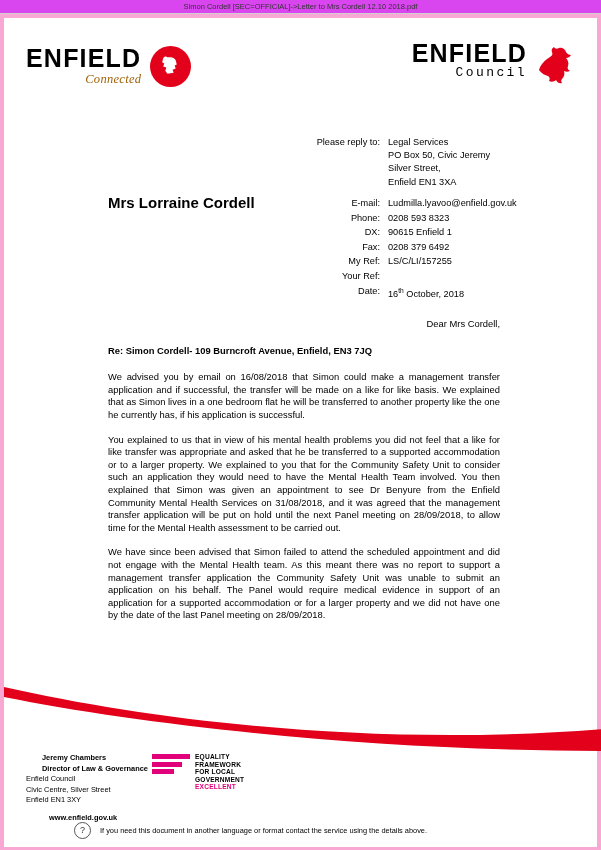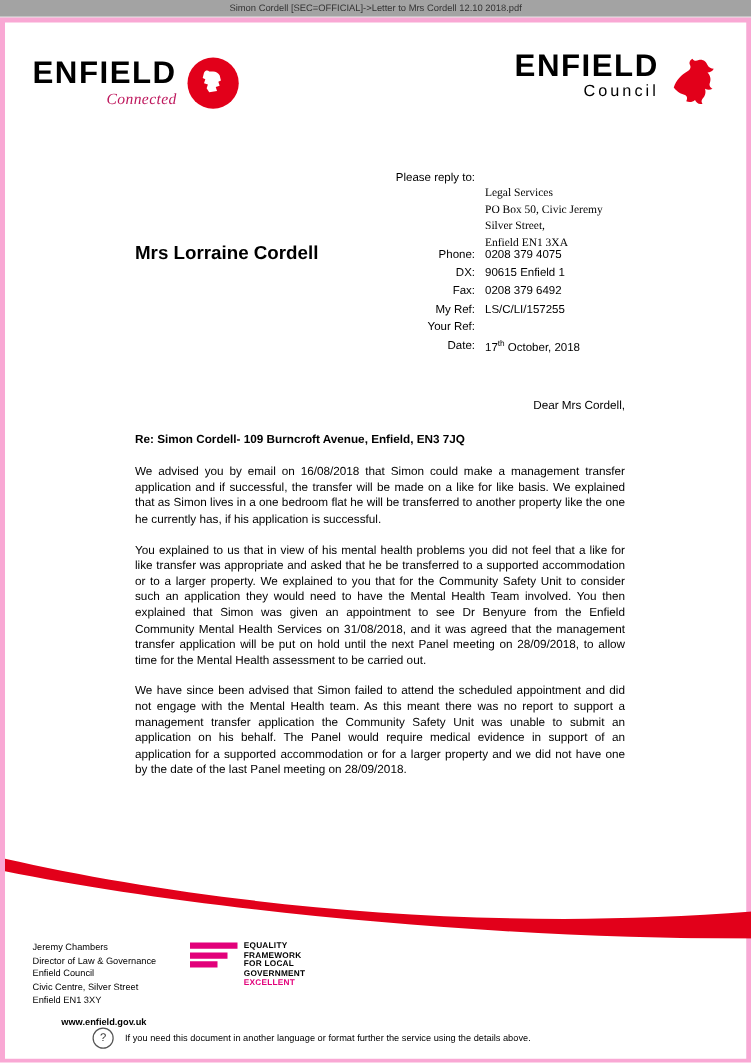--- a/index.html
+++ b/index.html
@@ -16,21 +16,21 @@
   }
   .page {
     position: relative;
     width: 601px;
     height: 850px;
     background: #ffffff;
     box-sizing: border-box;
   }
   .titlebar {
     height: 13px;
-    background: #a3a3a3;
+    background: #d946ef;
     border-bottom: 1px solid #cfcfcf;
     font-size: 7.5px;
     color: #333;
     text-align: center;
     line-height: 13px;
     font-family: "Liberation Sans", sans-serif;
   }
   .doc {
     position: relative;
     margin: 0 auto;
@@ -59,21 +59,21 @@
     font-size: 25px;
     letter-spacing: 1.2px;
     line-height: 25px;
     color: #000;
   }
   .logo-left .sub {
     font-family: "Liberation Serif", serif;
     font-style: italic;
     font-size: 12.5px;
     text-align: right;
-    color: #be185d;
+    color: #a16207;
     margin-top: 1px;
     letter-spacing: 0.3px;
   }
   .roundel {
     width: 41px;
     height: 41px;
     border-radius: 50%;
     background: #e2001a;
     margin-left: 9px;
     position: relative;
@@ -103,20 +103,21 @@
   .logo-right .wordmark {
     font-weight: bold;
     font-size: 25px;
     letter-spacing: 1.2px;
     line-height: 26px;
   }
   .logo-right .sub {
     font-size: 13px;
     letter-spacing: 2.4px;
     line-height: 14px;
+    font-family: Liberation Mono, monospace;
   }
   .dragon {
     width: 44px;
     height: 46px;
     position: relative;
   }
 
   
   .addr-block {
     position: absolute;
@@ -128,22 +129,21 @@
   .addr-block .reply-label {
     position: absolute;
     left: 0px;
     top: 0px;
     width: 76px;
     text-align: right;
   }
   .addr-block .reply-val {
     position: absolute;
     left: 84px;
-    top: 12px;
-    font-family: Liberation Serif, serif;
+    top: 0px;
   }
   .addr-block .reply-val div { white-space: nowrap; }
 
   .contact {
     position: absolute;
     left: 300px;
     top: 178px;
     font-size: 9.2px;
     line-height: 14.6px;
   }
@@ -197,21 +197,21 @@
     width: 601px;
     height: 112px;
   }
   .footer-addr {
     position: absolute;
     left: 22px;
     top: 18px;
     font-size: 7.4px;
     line-height: 10.6px;
   }
-  .footer-addr .b { font-weight: normal; }
+  .footer-addr .b { font-weight: bold; margin-left: 16px; }
   .footer-addr .web { font-weight: bold; margin-top: 7px; margin-left: 23px; }
 
   .equality {
     position: absolute;
     left: 148px;
     top: 18px;
     display: flex;
   }
   .eq-bars {
     width: 38px;
@@ -301,43 +301,47 @@
         <div>Silver Street,</div>
         <div>Enfield  EN1 3XA</div>
       </div>
     </div>
 
     <div class="recipient">Mrs Lorraine Cordell</div>
 
     <div class="contact">
       <table>
         <tbody>
+            <tr>
+          <td class="lbl">E-mail:</td>
+          <td class="val">Ludmilla.lyavoo@enfield.gov.uk</td>
+        </tr>
         <tr>
           <td class="lbl">Phone:</td>
-          <td class="val">0208 379 4075</td>
+          <td class="val">0208 593 8323</td>
         </tr>
         <tr>
           <td class="lbl">DX:</td>
           <td class="val">90615 Enfield 1</td>
         </tr>
         <tr>
           <td class="lbl">Fax:</td>
           <td class="val">0208 379 6492</td>
         </tr>
         <tr>
           <td class="lbl">My Ref:</td>
           <td class="val">LS/C/LI/157255</td>
         </tr>
         <tr>
           <td class="lbl">Your Ref:</td>
           <td class="val"></td>
         </tr>
         <tr>
           <td class="lbl">Date:</td>
-          <td class="val"><span>17</span><span class="sup">th</span><span> October, 2018</span></td>
+          <td class="val"><span>16</span><span class="sup">th</span><span> October, 2018</span></td>
         </tr>
       </tbody>
         </table>
     </div>
 
     <div class="body">
       <p class="salutation">Dear Mrs Cordell,</p>
       <p class="subject">Re: Simon Cordell- 109 Burncroft Avenue, Enfield, EN3 7JQ</p>
       <p>We advised you by email on 16/08/2018 that Simon could make a management transfer application and if successful, the transfer will be made on a like for like basis. We explained that as Simon lives in a one bedroom flat he will be transferred to another property like the one he currently has, if his application is successful.</p>
       <p>You explained to us that in view of his mental health problems you did not feel that a like for like transfer was appropriate and asked that he be transferred to a supported accommodation or to a larger property. We explained to you that for the Community Safety Unit to consider such an application they would need to have the Mental Health Team involved. You then explained that Simon was given an appointment to see Dr Benyure from the Enfield Community Mental Health Services on 31/08/2018, and it was agreed that the management transfer application will be put on hold until the next Panel meeting on 28/09/2018, to allow time for the Mental Health assessment to be carried out.</p>
@@ -369,17 +373,17 @@
         <div class="eq-text">
           <div>EQUALITY</div>
           <div>FRAMEWORK</div>
           <div>FOR LOCAL</div>
           <div>GOVERNMENT</div>
           <div class="excellent">EXCELLENT</div>
         </div>
       </div>
 
       <div class="qmark">?</div>
-      <div class="footer-note">If you need this document in another language or format further the service using the details above.</div>
+      <div class="footer-note">If you need this document in another language or format contact the service using the details above.</div>
     </div>
 
   </div>
 </div>
 
 </body></html>

